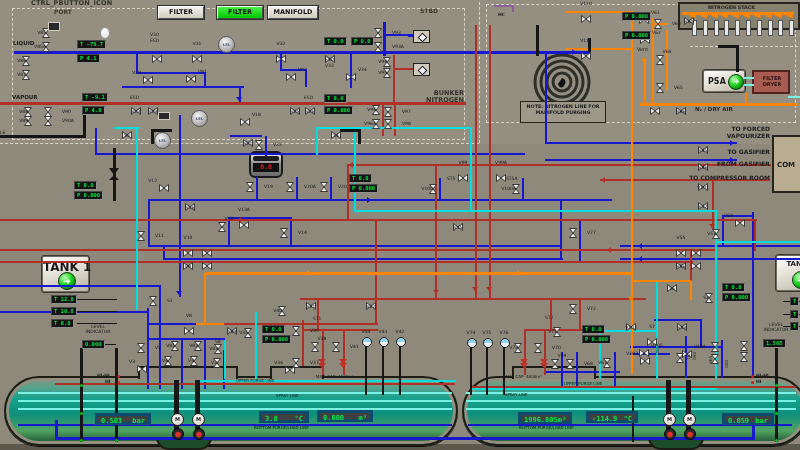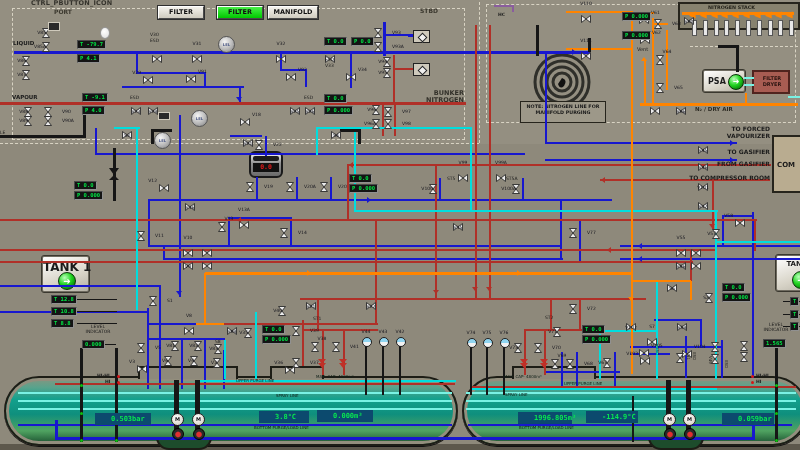--- a/index.html
+++ b/index.html
@@ -2,23 +2,23 @@
 <html><head>
 <meta charset="utf-8">
 <style>
   html,body{margin:0;padding:0}
   #root{position:relative;width:800px;height:450px;background:#8e897b;overflow:hidden;
         font-family:"DejaVu Sans",sans-serif;cursor:default}
   .abs{position:absolute}
   .lbl{position:absolute;color:#1b1b1b;white-space:pre;line-height:1.15;font-family:"DejaVu Sans",sans-serif}
   .disp{position:absolute;background:#141414;color:#00e545;border:1px solid #909090;border-top-color:#4a4a4a;border-left-color:#4a4a4a;
         font:bold 5.5px "DejaVu Sans Mono",monospace;line-height:7px;height:7px;padding:0 2px;white-space:nowrap;overflow:hidden}
-  .tdisp{position:absolute;background:#0c4a6e;border:1px solid #0c4a6e;color:#07e750;
+  .tdisp{position:absolute;background:#404040;border:3px solid #0c4a6e;color:#07e750;
         font:bold 7px "DejaVu Sans Mono",monospace;height:12px;line-height:10px;display:flex;justify-content:space-between;
-        padding:0 15px;box-sizing:border-box}
+        padding:0 3px;box-sizing:border-box}
   .pbtn{position:absolute;height:13px;box-sizing:border-box;border:1px solid #fff;border-right-color:#4a4a4a;border-bottom-color:#4a4a4a;
         outline:1px solid #2e2e2e;background:linear-gradient(180deg,#f4f2ec,#cfcbbf);
         font:bold 6.5px "DejaVu Sans",sans-serif;text-align:center;color:#111;line-height:11px}
   .pbtn.active{background:linear-gradient(180deg,#49f049,#00c800)}
   .stn{position:absolute;box-sizing:border-box;border:2px solid #26241c;background:#a7a294}
   .gbtn{position:absolute;box-sizing:border-box;border:1px solid #6f6b60;outline:1px solid #3a382f;border-radius:2px;
         background:linear-gradient(160deg,#ffffff,#d8d4c8 60%,#b5b1a5)}
   .garrow{position:absolute;border-radius:50%;background:radial-gradient(circle at 35% 30%,#b9ffb9,#21d421 45%,#057805 85%);
         border:1px solid #063306;color:#fff;text-align:center;font-weight:bold}
   .dash{position:absolute;border:1px dashed #d8d3c3;box-sizing:border-box}

